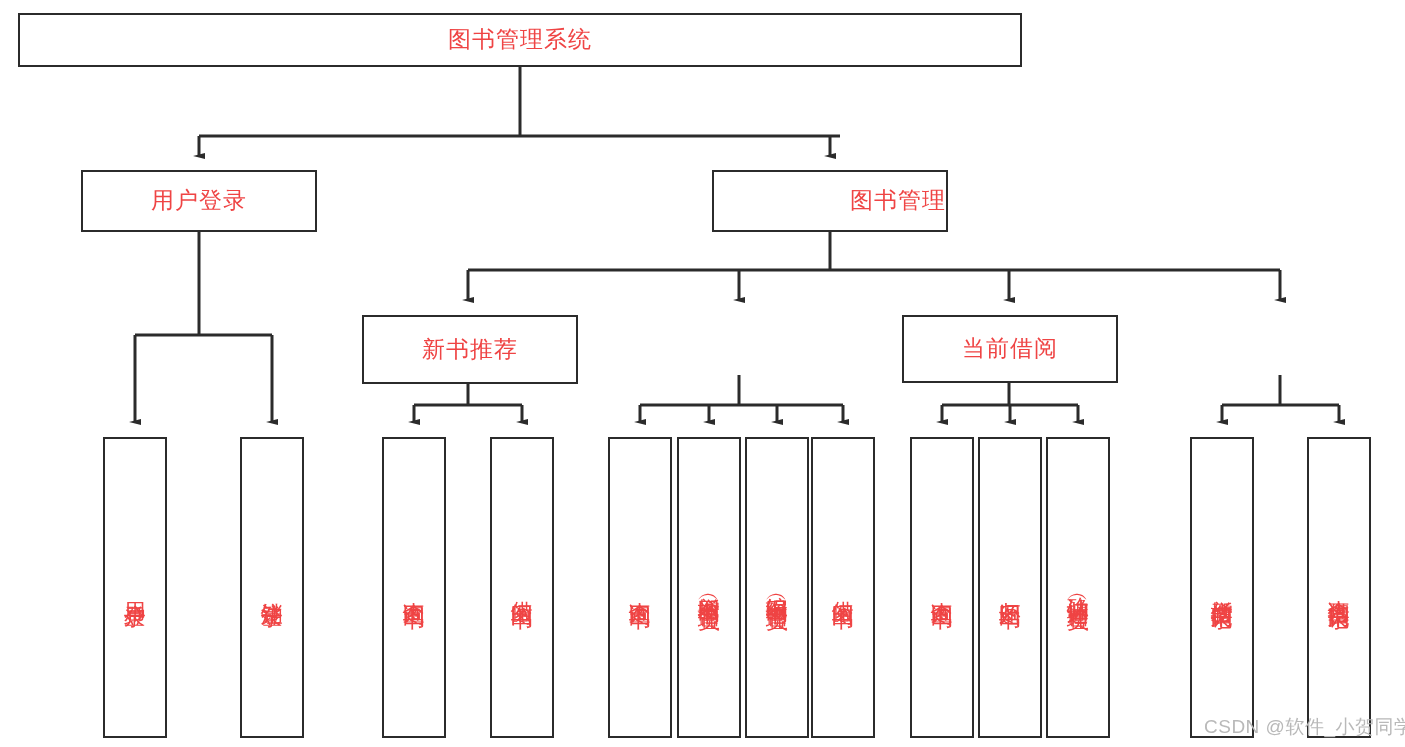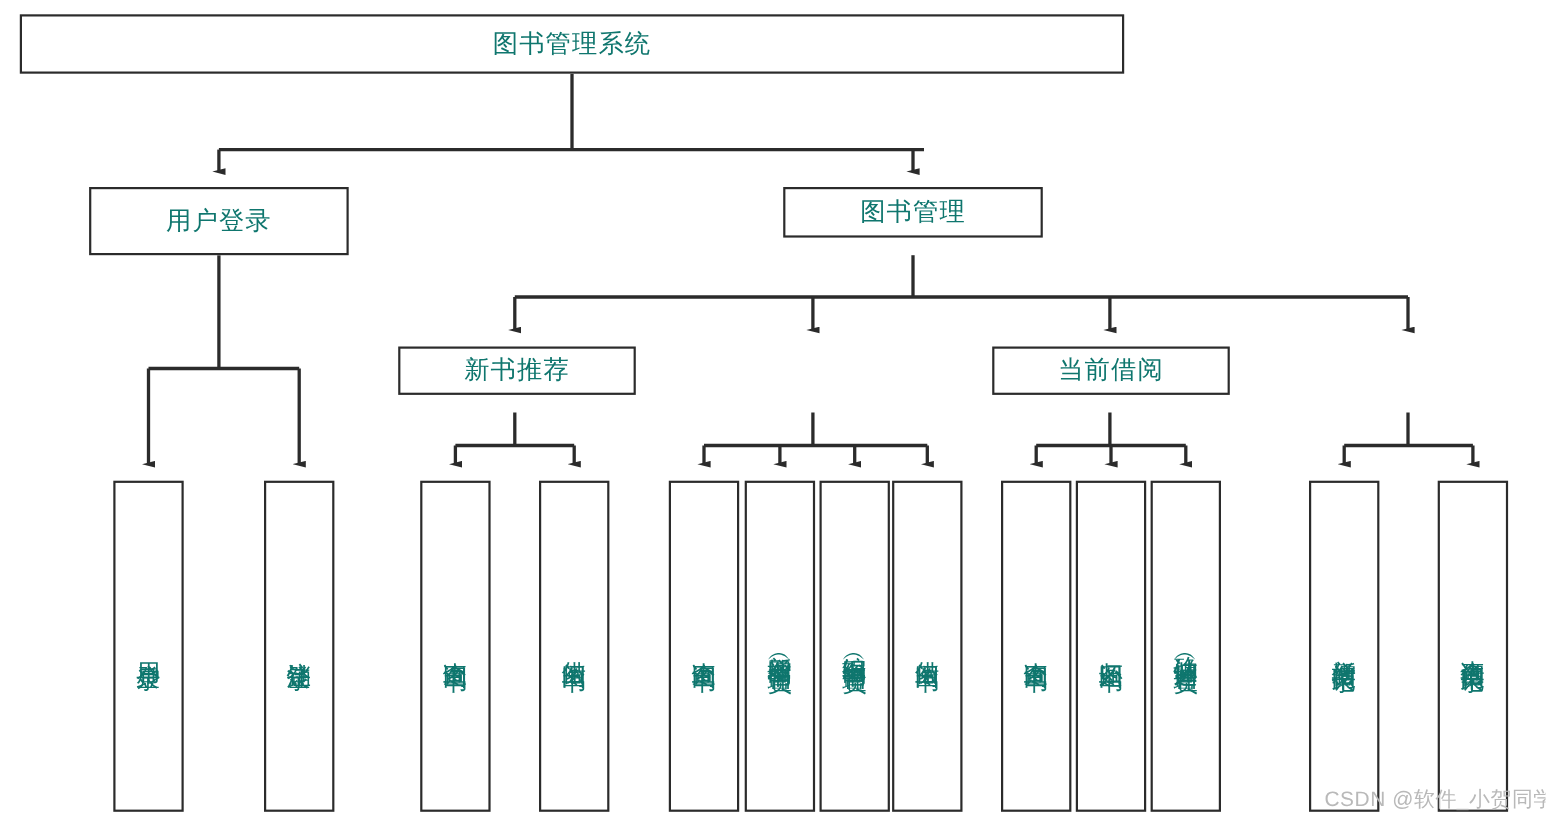--- a/index.html
+++ b/index.html
@@ -31,21 +31,21 @@
     pointer-events: none;
   }
   .node {
     position: absolute;
     box-sizing: border-box;
     background: #ffffff;
     border: 2px solid #2b2b2b;
     display: flex;
     align-items: center;
     justify-content: center;
-    color: #0f766e;
+    color: #ef4444;
   }
   .node.horizontal {
     font-size: 23px;
     line-height: 1.2;
     letter-spacing: 1px;
   }
   .node.leaf {
     font-size: 22px;
     line-height: 1.25;
     letter-spacing: 0px;
@@ -124,30 +124,30 @@
   </svg>
 
   <div class="node horizontal" style="left:18px; top:13px; width:1004px; height:54px;">
     <span>图书管理系统</span>
   </div>
 
   <div class="node horizontal" style="left:81px; top:170px; width:236px; height:62px;">
     <span>用户登录</span>
   </div>
 
-  <div class="node horizontal" style="left:712px; top:170px; width:236px; height:46px;">
+  <div class="node horizontal" style="left:712px; top:170px; width:236px; height:62px;justify-content:flex-end;">
     <span>图书管理</span>
   </div>
 
-  <div class="node horizontal" style="left:362px; top:315px; width:216px; height:44px;">
+  <div class="node horizontal" style="left:362px; top:315px; width:216px; height:69px;">
     <span>新书推荐</span>
   </div>
 
 
-  <div class="node horizontal" style="left:902px; top:315px; width:216px; height:44px;">
+  <div class="node horizontal" style="left:902px; top:315px; width:216px; height:68px;">
     <span>当前借阅</span>
   </div>
 
 
   <div class="node leaf" style="left:103px; top:437px; width:64px; height:301px;">
     <span class="vtext">用户登录</span>
   </div>
 
   <div class="node leaf" style="left:240px; top:437px; width:64px; height:301px;">
     <span class="vtext">注销登录</span>

